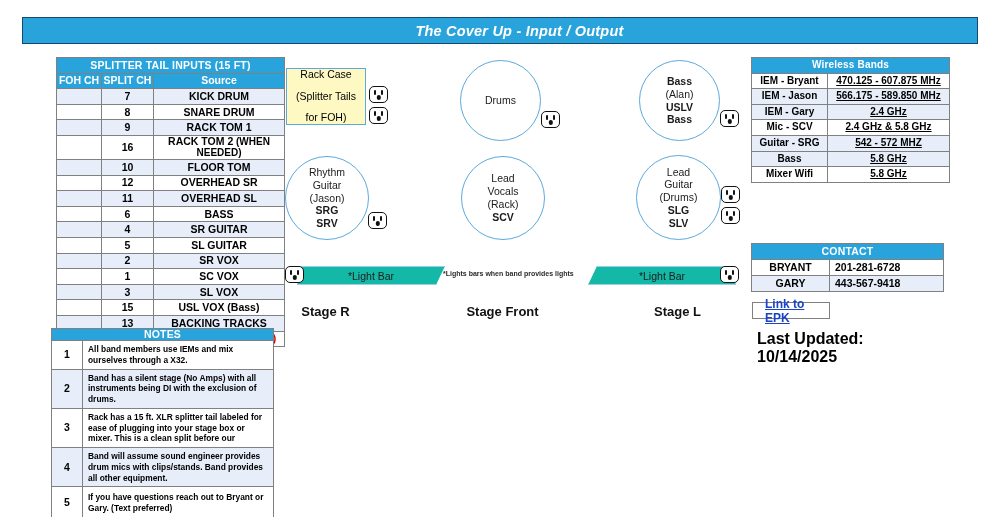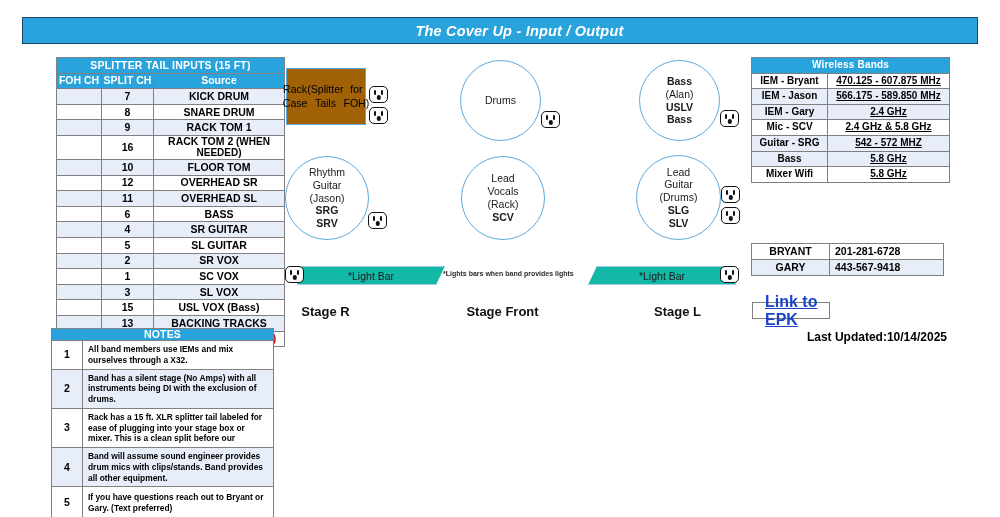--- a/index.html
+++ b/index.html
@@ -134,34 +134,35 @@
     border: 1px solid #808080;
     background: #ffffff;
     display: flex;
     align-items: center;
     justify-content: center;
   }
   #epk-link-box .lnk {
     color: #1a44c8;
     text-decoration: underline;
     font-weight: bold;
-    font-size: 16px;
+    font-size: 12px;
     padding-left: 12px;
   }
 
   
   #last-updated-row {
     position: absolute;
     left: 757px;
     top: 330px;
     width: 190px;
     display: flex;
-    justify-content: flex-end;
-    font-weight: bold;
-    font-size: 12px;
+    justify-content: center;
+    font-weight: bold;
+    font-size: 16px;
+    flex-direction: column;
   }
 
   
   #stage-area {
     position: absolute;
     left: 0; top: 0; width: 1000px; height: 517px;
     pointer-events: none;
   }
   #stage-area > * { pointer-events: auto; }
 
@@ -177,28 +178,29 @@
     text-align: center;
     font-size: 10.5px;
     line-height: 1.22;
     color: #1b1b1b;
   }
   .circle .b { font-weight: bold; }
 
   .rackbox {
     position: absolute;
     border: 1.6px solid #5CA9DE;
-    background: #a16207;
+    background: #fef9c3;
     display: flex;
-    flex-direction: row;
+    flex-direction: column;
     align-items: center;
     justify-content: center;
     text-align: center;
     font-size: 10.5px;
     line-height: 1.3;
+    gap: 8px;
   }
 
   
   .outlet {
     position: absolute;
     width: 19px;
     height: 17px;
     border: 1.8px solid #111111;
     border-radius: 5px;
     background: #ffffff;
@@ -433,20 +435,23 @@
       </tr>
     </tbody>
 </table>
 
 <table class="grid" id="contact-table">
   <colgroup>
       <col class="c-who">
       <col class="c-num">
     </colgroup>
   <tbody id="contact-body">
+    <tr>
+      <td class="hdr-main" colspan="2">CONTACT</td>
+    </tr>
   <tr>
         <td class="c-who">BRYANT</td>
         <td class="c-num" style="text-align: left; padding-left: 5px;">201-281-6728</td>
       </tr>
       <tr>
         <td class="c-who alt">GARY</td>
         <td class="c-num alt" style="text-align: left; padding-left: 5px;">443-567-9418</td>
       </tr>
     </tbody>
 </table>

